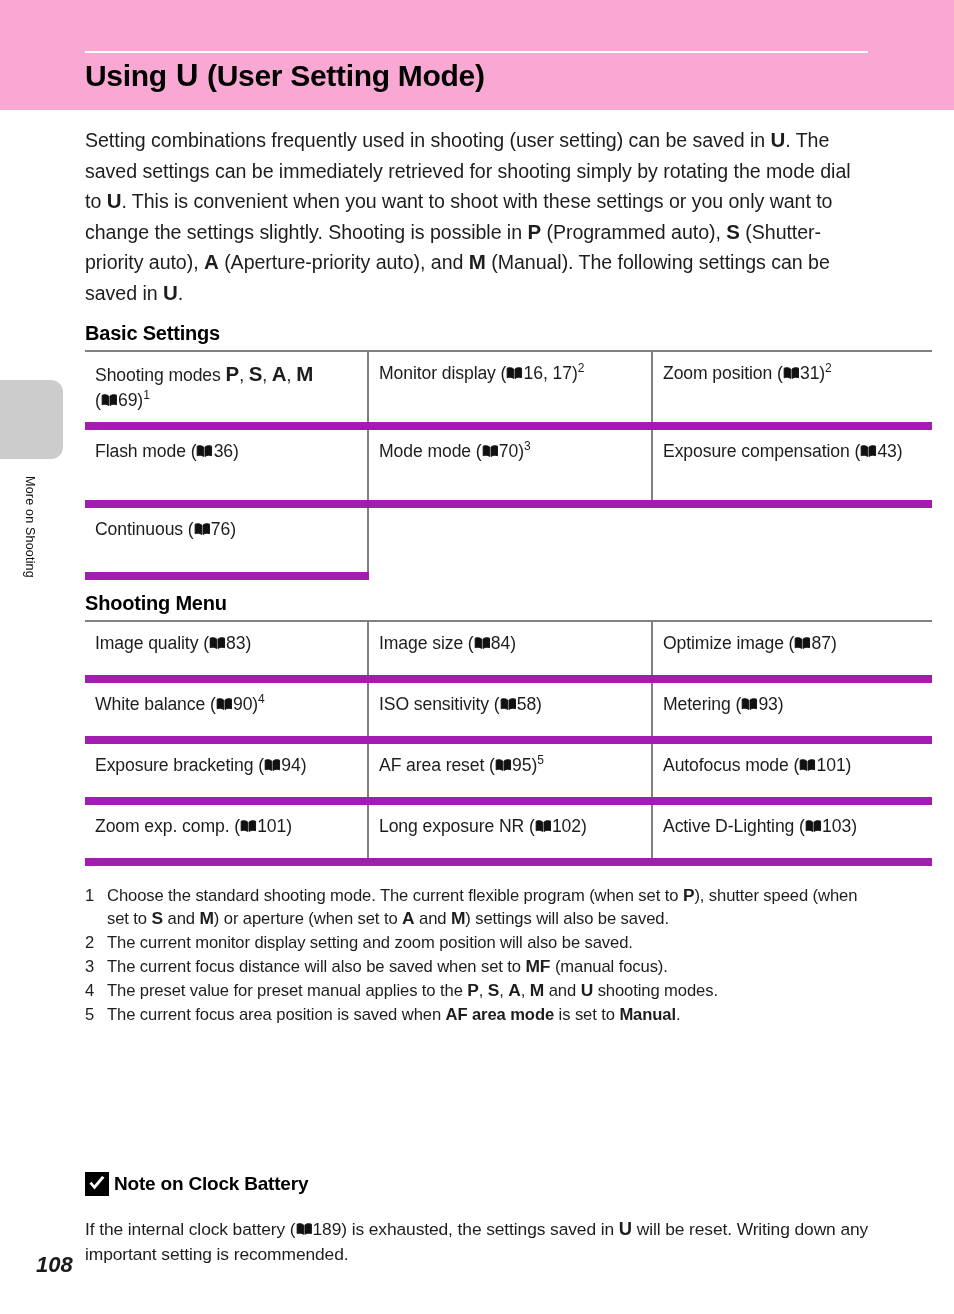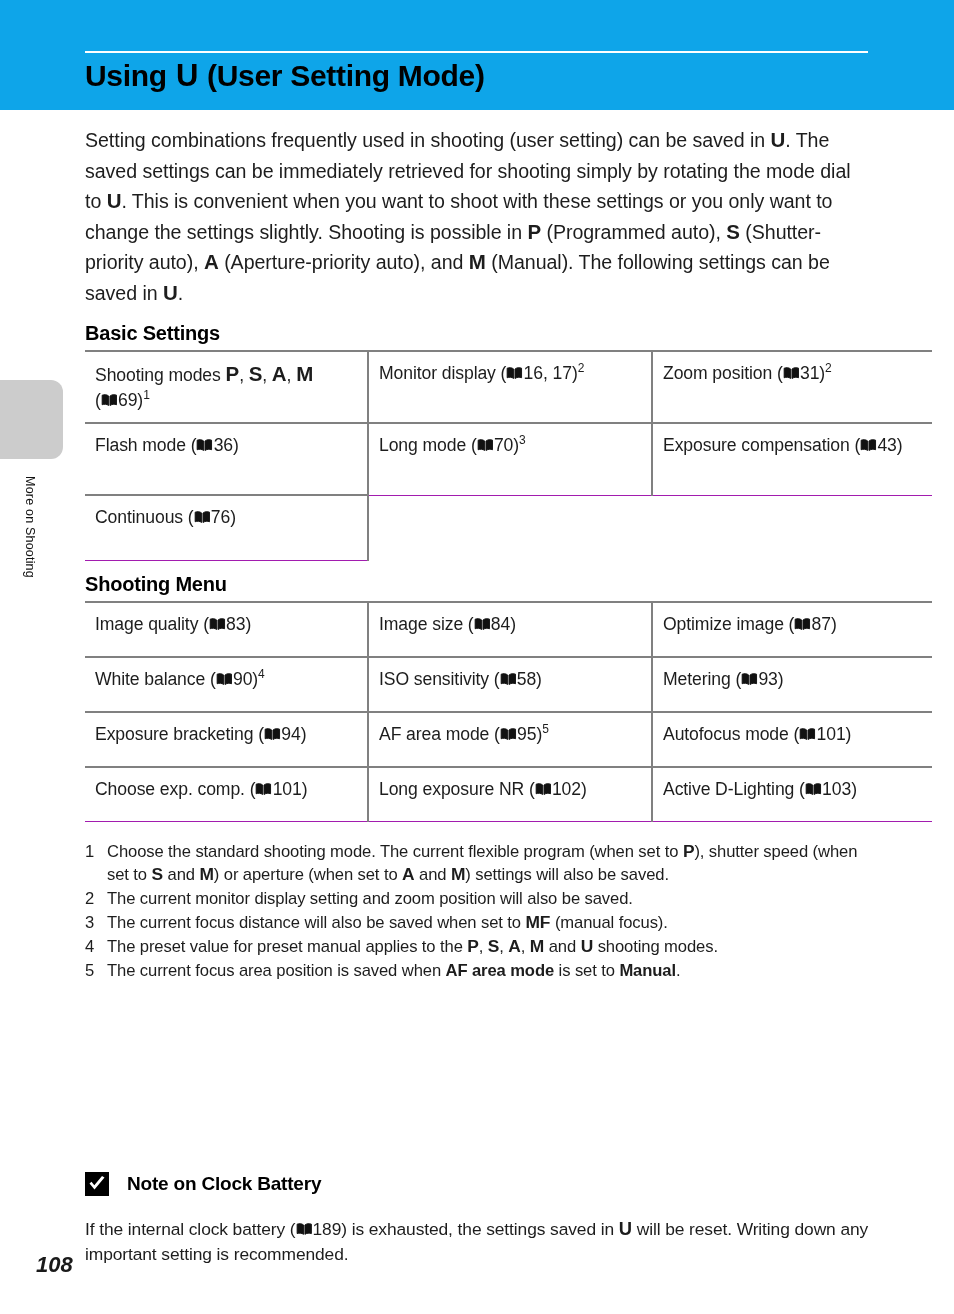--- a/index.html
+++ b/index.html
@@ -16,21 +16,21 @@
     overflow: hidden;
   }
 
   
   .header-band {
     position: absolute;
     left: 0;
     top: 0;
     width: 954px;
     height: 110px;
-    background: #0ea5e9;
+    background: #f9a8d4;
   }
   .header-rule {
     position: absolute;
     left: 85px;
     top: 51px;
     width: 783px;
     height: 2px;
     background: #ffffff;
   }
   .page-title {
@@ -107,21 +107,21 @@
     width: 783px;
     table-layout: fixed;
   }
   table.spec td {
     font-size: 17.6px;
     line-height: 25px;
     color: #1d1d1d;
     vertical-align: top;
     padding: 9px 10px 9px 10px;
     border-top: 2px solid #808080;
-    border-bottom: 1px solid #a21caf;
+    border-bottom: 8px solid #a21caf;
     border-right: 2px solid #808080;
     letter-spacing: -0.1px;
   }
   table.spec td.last-col { border-right: none; }
   table.spec td.blank {
     border: none;
   }
   .col1 { width: 262px; }
   .col2 { width: 262px; }
   .col3 { width: 259px; }
@@ -174,21 +174,21 @@
   
   .note-block {
     position: absolute;
     left: 85px;
     top: 1172px;
     width: 790px;
   }
   .note-head {
     display: flex;
     align-items: center;
-    gap: 18px;
+    gap: 5px;
     margin-bottom: 9px;
   }
   .note-icon {
     width: 24px;
     height: 24px;
     background: #000000;
     position: relative;
     flex: 0 0 24px;
   }
   .note-icon svg { display: block; }
@@ -262,21 +262,21 @@
         </td>
       </tr>
       <tr class="r2">
         <td class="col1">
           <span>Flash mode (</span><span class="book"><svg viewBox="0 0 24 20">
                 <path d="M1.5 3.2 C4.5 2 8.3 2.2 11 4.4 L11 18.2 C8.3 16.2 4.5 16 1.5 17.1 Z M22.5 3.2 C19.5 2 15.7 2.2 13 4.4 L13 18.2 C15.7 16.2 19.5 16 22.5 17.1 Z" fill="#111"></path>
                 <path d="M1.5 3.2 C4.5 2 8.3 2.2 11 4.4 L11 18.2 C8.3 16.2 4.5 16 1.5 17.1 Z M22.5 3.2 C19.5 2 15.7 2.2 13 4.4 L13 18.2 C15.7 16.2 19.5 16 22.5 17.1 Z" fill="none" stroke="#111" stroke-width="1.4"></path>
               </svg></span><span>36</span><span>)</span>
         </td>
         <td class="col2">
-          <span>Long mode (</span><span class="book"><svg viewBox="0 0 24 20">
+          <span>Mode mode (</span><span class="book"><svg viewBox="0 0 24 20">
                 <path d="M1.5 3.2 C4.5 2 8.3 2.2 11 4.4 L11 18.2 C8.3 16.2 4.5 16 1.5 17.1 Z M22.5 3.2 C19.5 2 15.7 2.2 13 4.4 L13 18.2 C15.7 16.2 19.5 16 22.5 17.1 Z" fill="#111"></path>
                 <path d="M1.5 3.2 C4.5 2 8.3 2.2 11 4.4 L11 18.2 C8.3 16.2 4.5 16 1.5 17.1 Z M22.5 3.2 C19.5 2 15.7 2.2 13 4.4 L13 18.2 C15.7 16.2 19.5 16 22.5 17.1 Z" fill="none" stroke="#111" stroke-width="1.4"></path>
               </svg></span><span>70</span><span>)</span><sup class="fn">3</sup>
         </td>
         <td class="col3 last-col">
           <span>Exposure compensation (</span><span class="book"><svg viewBox="0 0 24 20">
                 <path d="M1.5 3.2 C4.5 2 8.3 2.2 11 4.4 L11 18.2 C8.3 16.2 4.5 16 1.5 17.1 Z M22.5 3.2 C19.5 2 15.7 2.2 13 4.4 L13 18.2 C15.7 16.2 19.5 16 22.5 17.1 Z" fill="#111"></path>
                 <path d="M1.5 3.2 C4.5 2 8.3 2.2 11 4.4 L11 18.2 C8.3 16.2 4.5 16 1.5 17.1 Z M22.5 3.2 C19.5 2 15.7 2.2 13 4.4 L13 18.2 C15.7 16.2 19.5 16 22.5 17.1 Z" fill="none" stroke="#111" stroke-width="1.4"></path>
               </svg></span><span>43</span><span>)</span>
         </td>
@@ -324,31 +324,31 @@
           <td class="col3 last-col"><span>Metering (</span><span class="book"><svg viewBox="0 0 24 20">
                 <path d="M1.5 3.2 C4.5 2 8.3 2.2 11 4.4 L11 18.2 C8.3 16.2 4.5 16 1.5 17.1 Z M22.5 3.2 C19.5 2 15.7 2.2 13 4.4 L13 18.2 C15.7 16.2 19.5 16 22.5 17.1 Z" fill="#111"></path>
                 <path d="M1.5 3.2 C4.5 2 8.3 2.2 11 4.4 L11 18.2 C8.3 16.2 4.5 16 1.5 17.1 Z M22.5 3.2 C19.5 2 15.7 2.2 13 4.4 L13 18.2 C15.7 16.2 19.5 16 22.5 17.1 Z" fill="none" stroke="#111" stroke-width="1.4"></path>
               </svg></span><span>93</span><span>)</span></td>
         </tr>
         <tr>
           <td class="col1"><span>Exposure bracketing (</span><span class="book"><svg viewBox="0 0 24 20">
                 <path d="M1.5 3.2 C4.5 2 8.3 2.2 11 4.4 L11 18.2 C8.3 16.2 4.5 16 1.5 17.1 Z M22.5 3.2 C19.5 2 15.7 2.2 13 4.4 L13 18.2 C15.7 16.2 19.5 16 22.5 17.1 Z" fill="#111"></path>
                 <path d="M1.5 3.2 C4.5 2 8.3 2.2 11 4.4 L11 18.2 C8.3 16.2 4.5 16 1.5 17.1 Z M22.5 3.2 C19.5 2 15.7 2.2 13 4.4 L13 18.2 C15.7 16.2 19.5 16 22.5 17.1 Z" fill="none" stroke="#111" stroke-width="1.4"></path>
               </svg></span><span>94</span><span>)</span></td>
-          <td class="col2"><span>AF area mode (</span><span class="book"><svg viewBox="0 0 24 20">
+          <td class="col2"><span>AF area reset (</span><span class="book"><svg viewBox="0 0 24 20">
                 <path d="M1.5 3.2 C4.5 2 8.3 2.2 11 4.4 L11 18.2 C8.3 16.2 4.5 16 1.5 17.1 Z M22.5 3.2 C19.5 2 15.7 2.2 13 4.4 L13 18.2 C15.7 16.2 19.5 16 22.5 17.1 Z" fill="#111"></path>
                 <path d="M1.5 3.2 C4.5 2 8.3 2.2 11 4.4 L11 18.2 C8.3 16.2 4.5 16 1.5 17.1 Z M22.5 3.2 C19.5 2 15.7 2.2 13 4.4 L13 18.2 C15.7 16.2 19.5 16 22.5 17.1 Z" fill="none" stroke="#111" stroke-width="1.4"></path>
               </svg></span><span>95</span><span>)</span><sup class="fn">5</sup></td>
           <td class="col3 last-col"><span>Autofocus mode (</span><span class="book"><svg viewBox="0 0 24 20">
                 <path d="M1.5 3.2 C4.5 2 8.3 2.2 11 4.4 L11 18.2 C8.3 16.2 4.5 16 1.5 17.1 Z M22.5 3.2 C19.5 2 15.7 2.2 13 4.4 L13 18.2 C15.7 16.2 19.5 16 22.5 17.1 Z" fill="#111"></path>
                 <path d="M1.5 3.2 C4.5 2 8.3 2.2 11 4.4 L11 18.2 C8.3 16.2 4.5 16 1.5 17.1 Z M22.5 3.2 C19.5 2 15.7 2.2 13 4.4 L13 18.2 C15.7 16.2 19.5 16 22.5 17.1 Z" fill="none" stroke="#111" stroke-width="1.4"></path>
               </svg></span><span>101</span><span>)</span></td>
         </tr>
         <tr>
-          <td class="col1"><span>Choose exp. comp. (</span><span class="book"><svg viewBox="0 0 24 20">
+          <td class="col1"><span>Zoom exp. comp. (</span><span class="book"><svg viewBox="0 0 24 20">
                 <path d="M1.5 3.2 C4.5 2 8.3 2.2 11 4.4 L11 18.2 C8.3 16.2 4.5 16 1.5 17.1 Z M22.5 3.2 C19.5 2 15.7 2.2 13 4.4 L13 18.2 C15.7 16.2 19.5 16 22.5 17.1 Z" fill="#111"></path>
                 <path d="M1.5 3.2 C4.5 2 8.3 2.2 11 4.4 L11 18.2 C8.3 16.2 4.5 16 1.5 17.1 Z M22.5 3.2 C19.5 2 15.7 2.2 13 4.4 L13 18.2 C15.7 16.2 19.5 16 22.5 17.1 Z" fill="none" stroke="#111" stroke-width="1.4"></path>
               </svg></span><span>101</span><span>)</span></td>
           <td class="col2"><span>Long exposure NR (</span><span class="book"><svg viewBox="0 0 24 20">
                 <path d="M1.5 3.2 C4.5 2 8.3 2.2 11 4.4 L11 18.2 C8.3 16.2 4.5 16 1.5 17.1 Z M22.5 3.2 C19.5 2 15.7 2.2 13 4.4 L13 18.2 C15.7 16.2 19.5 16 22.5 17.1 Z" fill="#111"></path>
                 <path d="M1.5 3.2 C4.5 2 8.3 2.2 11 4.4 L11 18.2 C8.3 16.2 4.5 16 1.5 17.1 Z M22.5 3.2 C19.5 2 15.7 2.2 13 4.4 L13 18.2 C15.7 16.2 19.5 16 22.5 17.1 Z" fill="none" stroke="#111" stroke-width="1.4"></path>
               </svg></span><span>102</span><span>)</span></td>
           <td class="col3 last-col"><span>Active D-Lighting (</span><span class="book"><svg viewBox="0 0 24 20">
                 <path d="M1.5 3.2 C4.5 2 8.3 2.2 11 4.4 L11 18.2 C8.3 16.2 4.5 16 1.5 17.1 Z M22.5 3.2 C19.5 2 15.7 2.2 13 4.4 L13 18.2 C15.7 16.2 19.5 16 22.5 17.1 Z" fill="#111"></path>
                 <path d="M1.5 3.2 C4.5 2 8.3 2.2 11 4.4 L11 18.2 C8.3 16.2 4.5 16 1.5 17.1 Z M22.5 3.2 C19.5 2 15.7 2.2 13 4.4 L13 18.2 C15.7 16.2 19.5 16 22.5 17.1 Z" fill="none" stroke="#111" stroke-width="1.4"></path>

